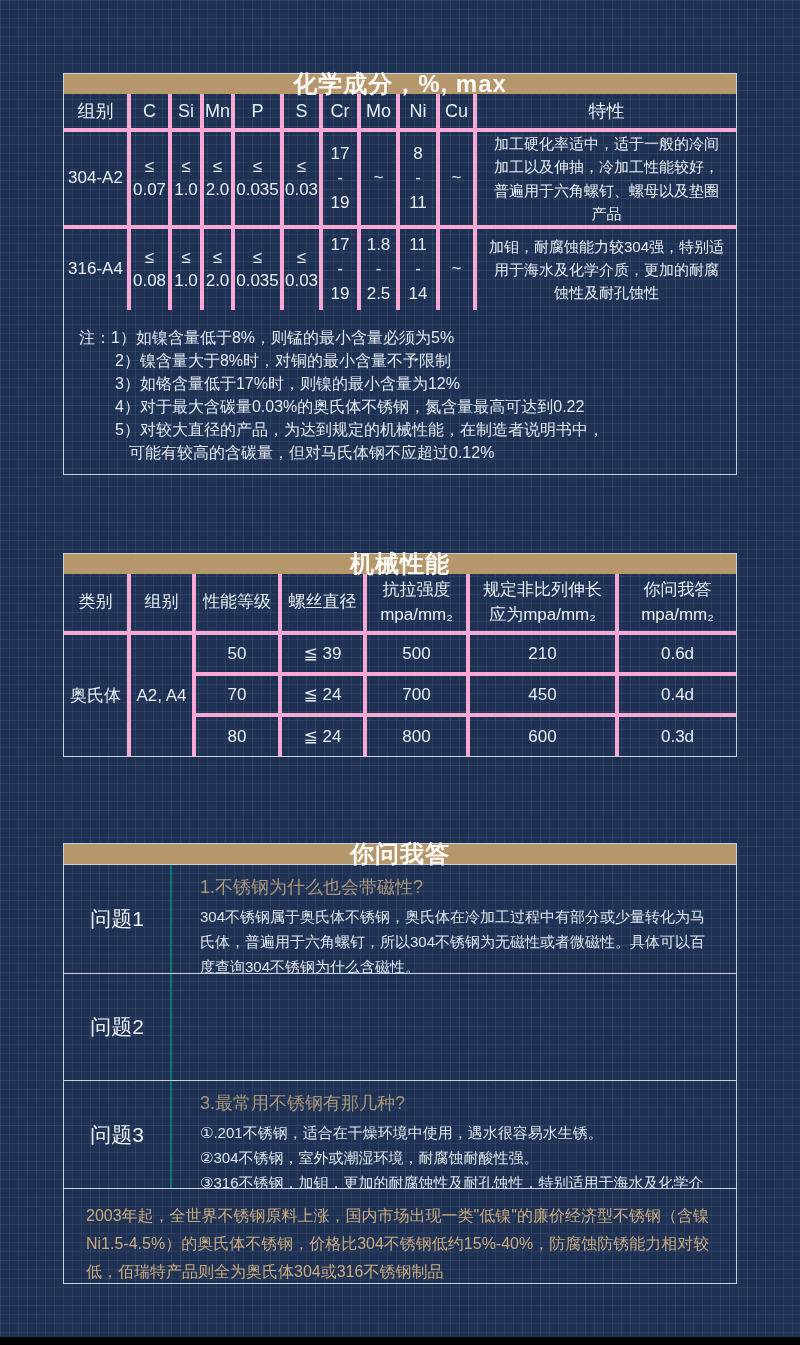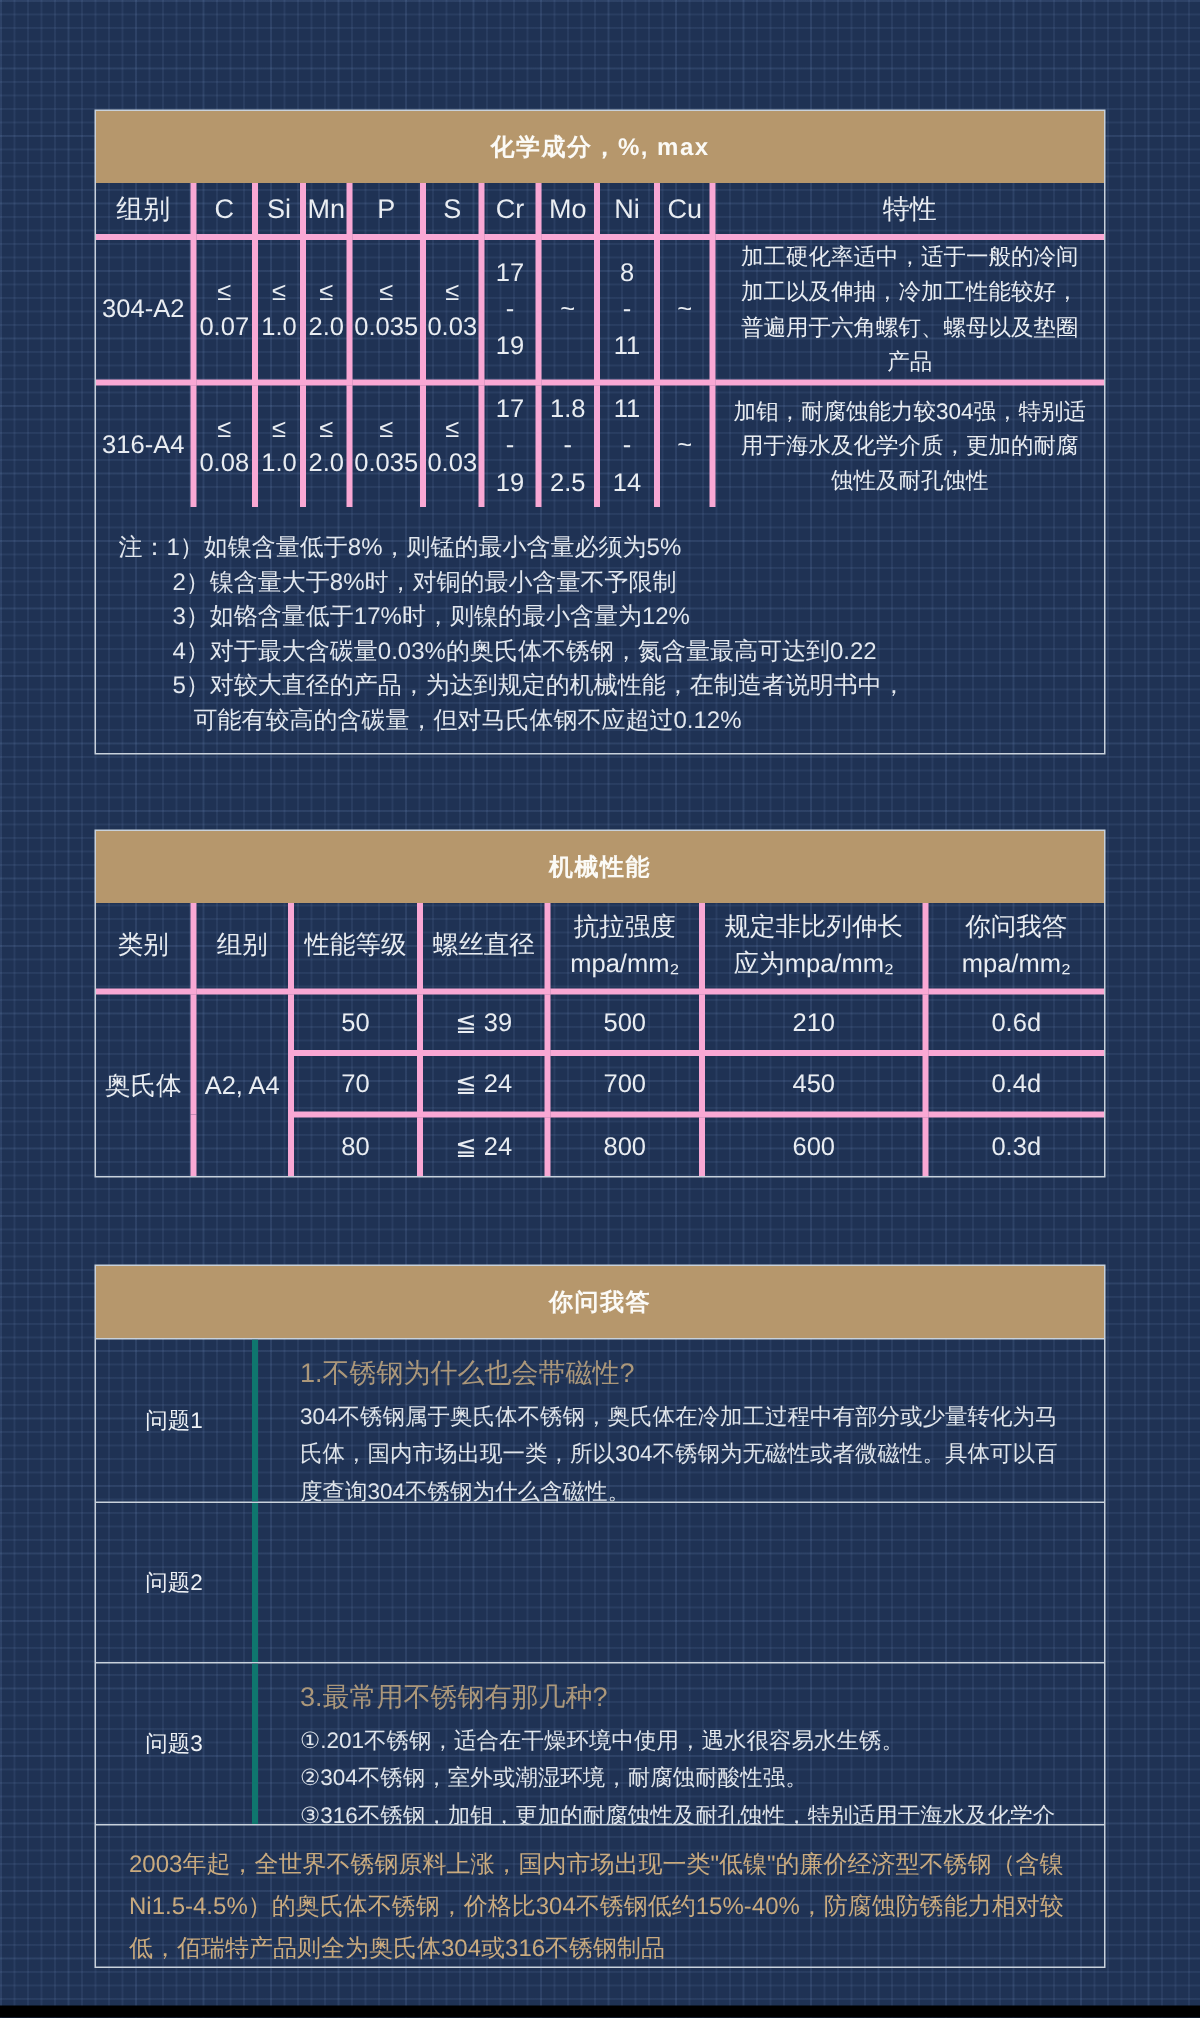--- a/index.html
+++ b/index.html
@@ -18,24 +18,24 @@
     color: #e9edf2;
   }
   .panel {
     position: absolute;
     left: 63px;
     width: 674px;
     border: 1px solid #c8d1db;
     background: transparent;
   }
   .panel-title {
-    height: 48px;
+    height: 20px;
     background: #b6976c;
     color: #fbfaf6;
-    font-size: 16px;
+    font-size: 24px;
     font-weight: 700;
     letter-spacing: 1px;
     display: flex;
     align-items: center;
     justify-content: center;
   }
   table {
     width: 100%;
     border-collapse: collapse;
     border-style: hidden; 
@@ -65,23 +65,23 @@
   .note-cont { margin-left: 50px; }
   
   .mech-head { height: 59px; }
   .mech-head th { font-size: 17px; line-height: 1.45; }
   .mech-row { height: 41px; }
   .mech-table td { font-size: 17px; }
   
   .qa-row { display: flex; border-top: 1px solid #c8d1db; overflow: hidden; }
   .qa-label {
     width: 108px; flex: 0 0 108px;
-    border-right: 4px solid #0f766e;
+    border-right: 2px solid #0f766e;
     display: flex; align-items: center; justify-content: center;
-    font-size: 15px; color: #eef1f5;
+    font-size: 21px; color: #eef1f5;
   }
   .qa-content { flex: 1; padding: 10px 16px 6px 28px; }
   .qa-question { font-size: 18px; color: #ab977a; margin-bottom: 5px; }
   .qa-answer { font-size: 15px; line-height: 25px; color: #dfe4ea; white-space: pre-line; }
   .qa-footer {
     border-top: 1px solid #c8d1db;
     padding: 13px 22px 0 22px;
     font-size: 16px; line-height: 28px;
     color: #c9aa7e;
     overflow: hidden;
@@ -238,21 +238,21 @@
     </table>
 </div>
 
 <div class="panel" id="panel-qa">
   <div class="panel-title">你问我答</div>
 
   <div class="qa-row" id="qa-row-1">
     <div class="qa-label">问题1</div>
     <div class="qa-content">
       <div class="qa-question">1.不锈钢为什么也会带磁性?</div>
-      <div class="qa-answer">304不锈钢属于奥氏体不锈钢，奥氏体在冷加工过程中有部分或少量转化为马氏体，国内市场出现一类，所以304不锈钢为无磁性或者微磁性。具体可以百度查询304不锈钢为什么含磁性。</div>
+      <div class="qa-answer">304不锈钢属于奥氏体不锈钢，奥氏体在冷加工过程中有部分或少量转化为马氏体，普遍用于六角螺钉，所以304不锈钢为无磁性或者微磁性。具体可以百度查询304不锈钢为什么含磁性。</div>
     </div>
   </div>
 
   <div class="qa-row" id="qa-row-2">
     <div class="qa-label">问题2</div>
     <div class="qa-content">
     </div>
   </div>
 
   <div class="qa-row" id="qa-row-3">

